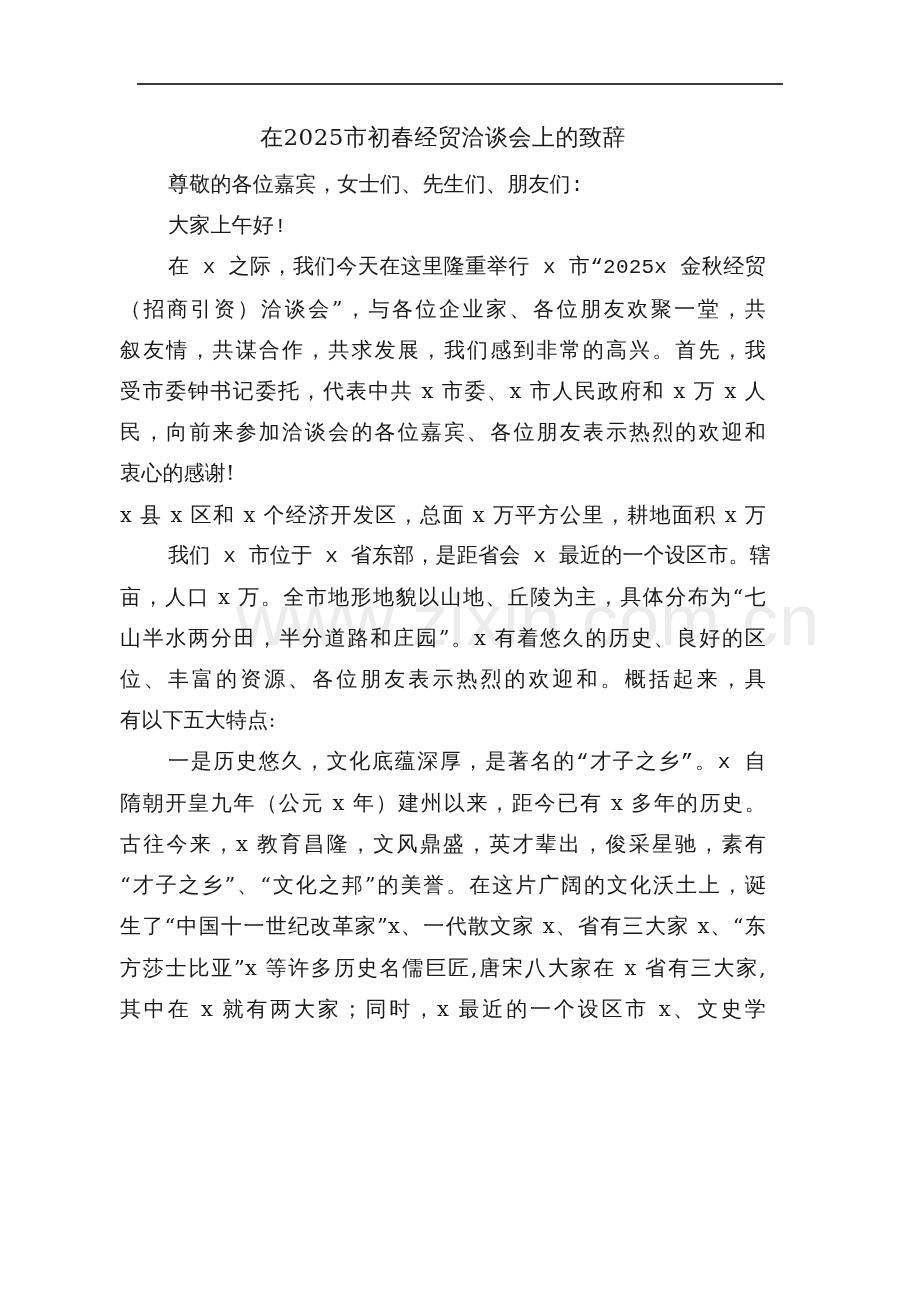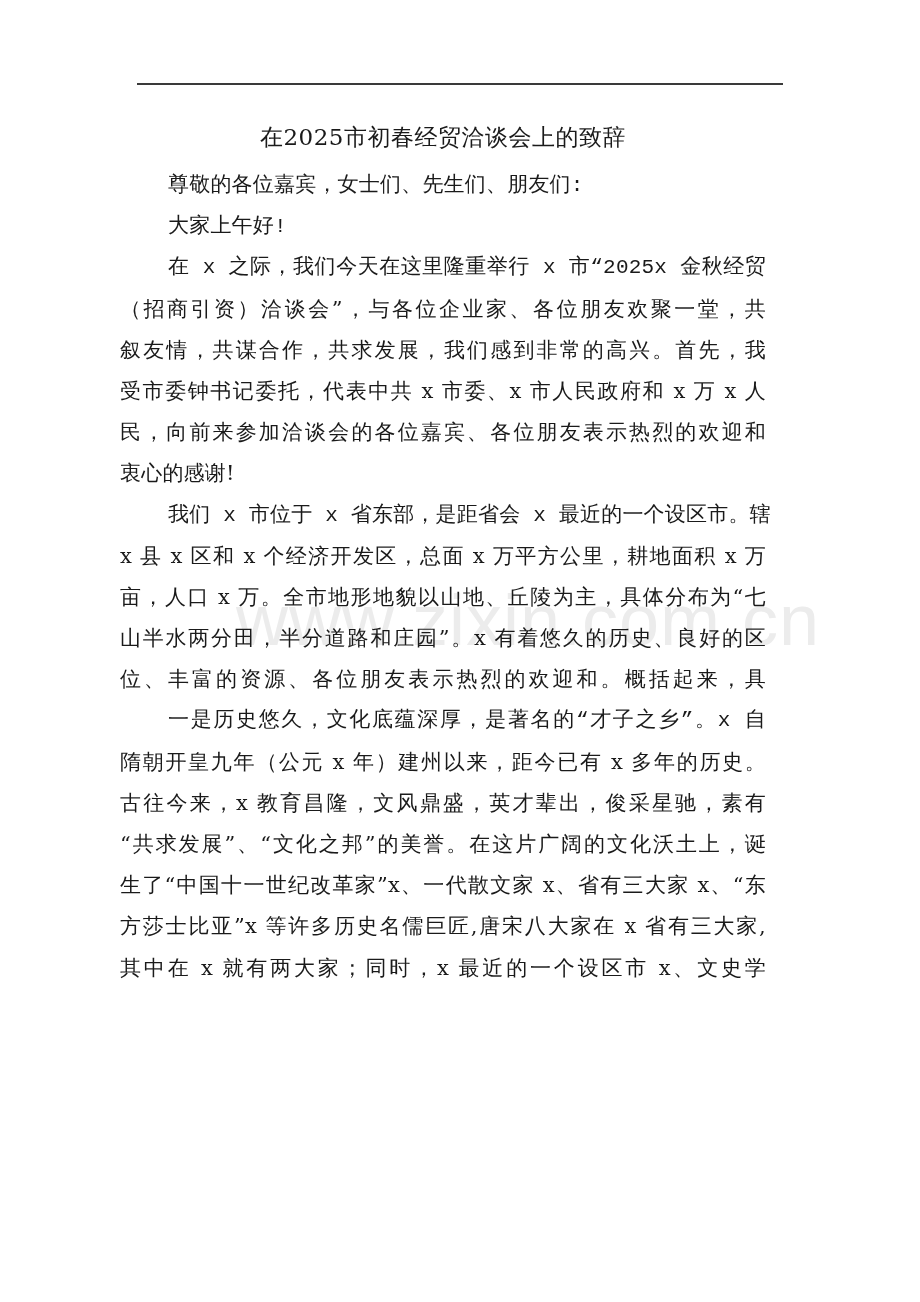--- a/index.html
+++ b/index.html
@@ -99,30 +99,31 @@
     <div class="paragraph">
       <div class="line indent">在 x 之际，我们今天在这里隆重举行 x 市“2025x 金秋经贸</div>
       <div class="line">（招商引资）洽谈会”，与各位企业家、各位朋友欢聚一堂，共</div>
       <div class="line">叙友情，共谋合作，共求发展，我们感到非常的高兴。首先，我</div>
       <div class="line">受市委钟书记委托，代表中共 x 市委、x 市人民政府和 x 万 x 人</div>
       <div class="line">民，向前来参加洽谈会的各位嘉宾、各位朋友表示热烈的欢迎和</div>
       <div class="line last">衷心的感谢!</div>
     </div>
 
     <div class="paragraph">
+      <div class="line">x 县 x 区和 x 个经济开发区，总面 x 万平方公里，耕地面积 x 万</div>
       <div class="line indent">我们 x 市位于 x 省东部，是距省会 x 最近的一个设区市。辖</div>
-      <div class="line">x 县 x 区和 x 个经济开发区，总面 x 万平方公里，耕地面积 x 万</div>
       <div class="line">亩，人口 x 万。全市地形地貌以山地、丘陵为主，具体分布为“七</div>
       <div class="line">山半水两分田，半分道路和庄园”。x 有着悠久的历史、良好的区</div>
       <div class="line">位、丰富的资源、各位朋友表示热烈的欢迎和。概括起来，具</div>
+      <div class="line last">有以下五大特点:</div>
     </div>
 
     <div class="paragraph">
       <div class="line indent">一是历史悠久，文化底蕴深厚，是著名的“才子之乡”。x 自</div>
       <div class="line">隋朝开皇九年（公元 x 年）建州以来，距今已有 x 多年的历史。</div>
       <div class="line">古往今来，x 教育昌隆，文风鼎盛，英才辈出，俊采星驰，素有</div>
-      <div class="line">“共求发展”、“文化之邦”的美誉。在这片广阔的文化沃土上，诞</div>
+      <div class="line">“才子之乡”、“文化之邦”的美誉。在这片广阔的文化沃土上，诞</div>
       <div class="line">生了“中国十一世纪改革家”x、一代散文家 x、省有三大家 x、“东</div>
       <div class="line">方莎士比亚”x 等许多历史名儒巨匠,唐宋八大家在 x 省有三大家,</div>
       <div class="line">其中在 x 就有两大家；同时，x 最近的一个设区市 x、文史学</div>
     </div>
   </div>
 </div>
 
 </body></html>

